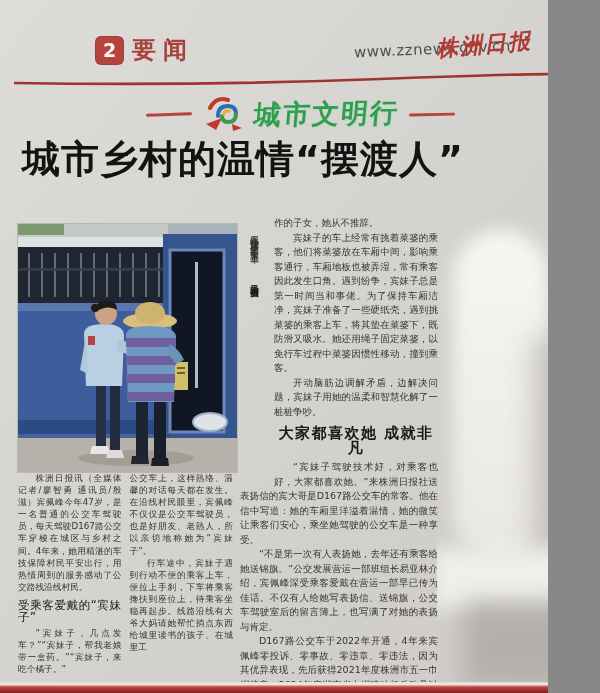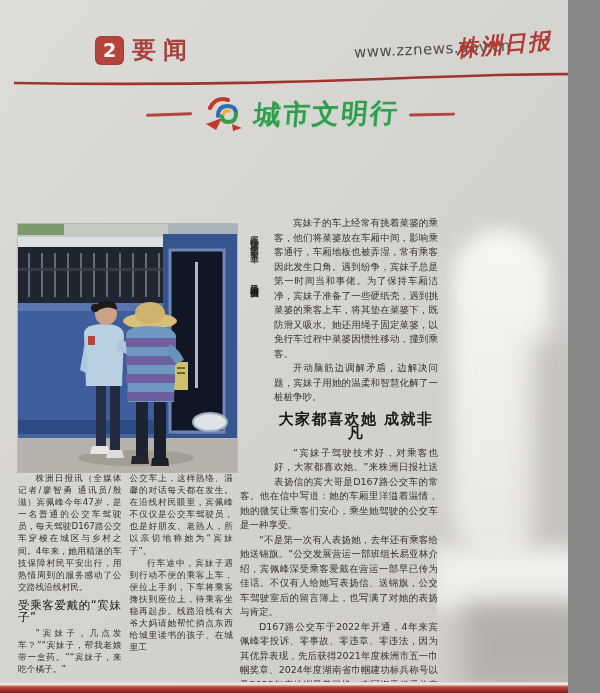--- a/index.html
+++ b/index.html
@@ -1,20 +1,19 @@
 <!DOCTYPE html>
 <html><head>
 <meta charset="utf-8">
 <style>
   html,body { margin:0; padding:0; background:#888; }
   #page {
     position:relative; width:548px; height:693px; overflow:hidden;
     background: linear-gradient(130deg,#dedcd8 0%, #d8d6d2 35%, #d2d0cd 70%, #cfccc8 100%);
     font-family:"DejaVu Sans", sans-serif;
-    padding-left:20px;
   }
   
   .hdr { position:absolute; top:34px; left:96px; right:14px; height:42px; }
   .sec-num {
     display:inline-block; width:27px; height:27px; background:#b5443e; color:#fdf6f2;
     border-radius:5px; font-size:19px; font-weight:bold; text-align:center; line-height:27px;
     vertical-align:middle; box-shadow:0 0 0 1px #a43b36;
   }
   .sec-name { color:#a8423c; font-size:24px; font-weight:bold; letter-spacing:7px; margin-left:9px; vertical-align:middle; }
   .site { position:absolute; left:258px; top:6px; color:#504e4c; font-size:15px; transform:rotate(-2.5deg); letter-spacing:.5px; }
@@ -90,20 +89,21 @@
         <path d="M16 22 Q16 12 26 12 Q34 12 34 20" fill="none" stroke="#2e6db4" stroke-width="4" stroke-linecap="round"></path>
         <path d="M34 20 Q34 28 26 28 Q20 28 20 22" fill="none" stroke="#3a9b4f" stroke-width="4" stroke-linecap="round"></path>
         <path d="M22 20 Q22 16 27 17" fill="none" stroke="#e8b33a" stroke-width="3.4" stroke-linecap="round"></path>
         <path d="M30 30 L40 34 L31 37 Z" fill="#c0392b"></path>
       </svg>
       <span class="banner-title">城市文明行</span>
       <span class="bline right"></span>
     </span>
   </div>
 
+  <div class="headline">城市乡村的温情“摆渡人”</div>
 
   <div class="photo">
     <svg width="219" height="248" viewBox="0 0 219 248">
       <rect x="0" y="0" width="219" height="248" fill="#46639c"></rect>
       <rect x="0" y="0" width="219" height="13" fill="#c4c9c4"></rect>
       <rect x="0" y="0" width="46" height="11" fill="#7d9a6e"></rect>
       <rect x="150" y="0" width="69" height="13" fill="#a9b3ba"></rect>
       <rect x="0" y="13" width="219" height="10" fill="#dde1e4"></rect>
       <rect x="0" y="23" width="152" height="56" fill="#1f2631"></rect>
       <g fill="#9aa6b5" opacity="0.55">
@@ -167,20 +167,21 @@
     </svg>
   </div>
 
   <div class="vcap">
     <span>宾佩峰扶腿脚不便的老年乘客上车。</span>
     <span class="credit">受访者供图</span>
   </div>
 
   <div class="maincol">
     <div class="spacer"></div>
+    <p class="para cont">作的子女，她从不推辞。</p>
     <p class="para">宾妹子的车上经常有挑着菜篓的乘客，他们将菜篓放在车厢中间，影响乘客通行，车厢地板也被弄湿，常有乘客因此发生口角。遇到纷争，宾妹子总是第一时间当和事佬。为了保持车厢洁净，宾妹子准备了一些硬纸壳，遇到挑菜篓的乘客上车，将其垫在菜篓下，既防滑又吸水。她还用绳子固定菜篓，以免行车过程中菜篓因惯性移动，撞到乘客。</p>
     <p class="para">开动脑筋边调解矛盾，边解决问题，宾妹子用她的温柔和智慧化解了一桩桩争吵。</p>
     <p class="subhead2">大家都喜欢她 成就非凡</p>
     <p class="para">“宾妹子驾驶技术好，对乘客也好，大家都喜欢她。”来株洲日报社送表扬信的宾大哥是D167路公交车的常客。他在信中写道：她的车厢里洋溢着温情，她的微笑让乘客们安心，乘坐她驾驶的公交车是一种享受。</p>
     <p class="para">“不是第一次有人表扬她，去年还有乘客给她送锦旗。”公交发展营运一部班组长易亚林介绍，宾佩峰深受乘客爱戴在营运一部早已传为佳话。不仅有人给她写表扬信、送锦旗，公交车驾驶室后的留言簿上，也写满了对她的表扬与肯定。</p>
     <p class="para">D167路公交车于2022年开通，4年来宾佩峰零投诉、零事故、零违章、零违法，因为其优异表现，先后获得2021年度株洲市五一巾帼奖章、2024年度湖南省巾帼建功标兵称号以及2025年度株洲最美司机、市国资委优秀共产党员称号。</p>
   </div>
 
   <div class="botcols">
     <div class="bcol">

